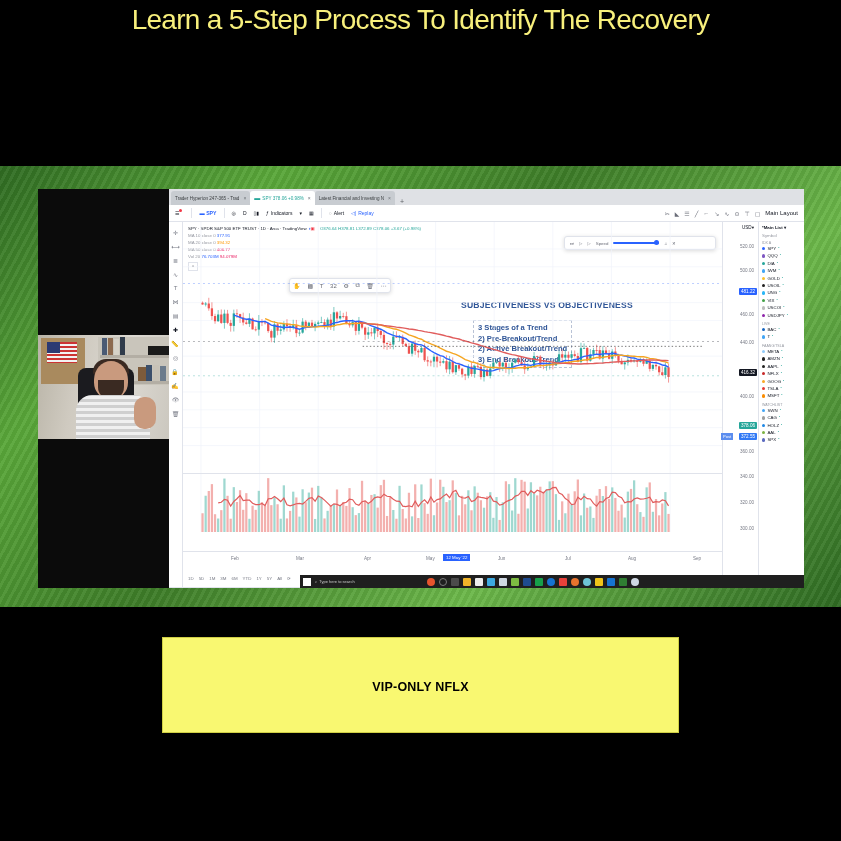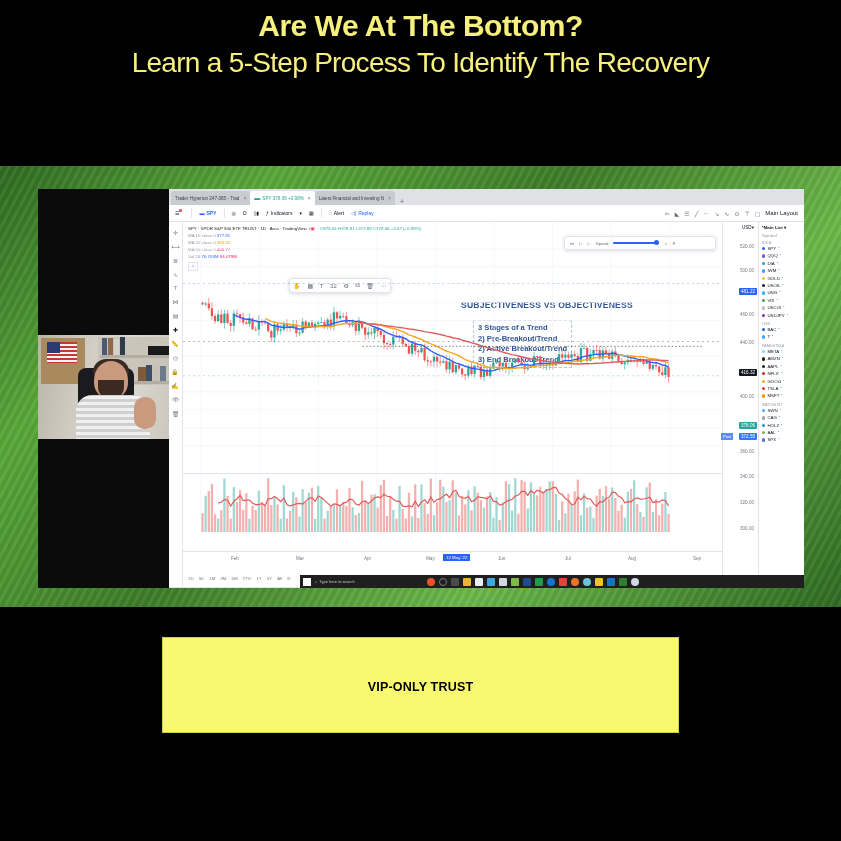--- a/index.html
+++ b/index.html
@@ -138,21 +138,20 @@
              display:flex; flex-direction:column; align-items:center; justify-content:center; cursor:pointer;}
   .cta-btn-1 { color:#000; font-size:27px; font-weight:bold; letter-spacing:-0.3px;}
   .cta-btn-2 { color:#000; font-size:12.5px; font-weight:bold; margin-top:3px; letter-spacing:.2px;}
 </style>
 </head>
 <body>
 
 <div id="page">
 
   <div class="hdr">
-    <div class="hdr-l1">Are We At The Bottom?</div>
     <div class="hdr-l2">Learn a 5-Step Process To Identify The Recovery</div>
   </div>
 
   <div class="band"></div>
 
   <div class="shareframe">
 
     <div class="webcam">
       <div class="wc-wall"></div>
       <div class="wc-cork"></div>
@@ -993,16 +992,16 @@
         <span class="tbicon" style="background:#1673d1"></span>
         <span class="tbicon" style="background:#2f7d32"></span>
         <span class="tbicon" style="background:#cfd8e3;border-radius:50%"></span>
 
       </div>
     </div>
   </div>
 
   <div class="cta">
     <div class="cta-btn">
-      <div class="cta-btn-2">VIP-ONLY TRUST</div>
+      <div class="cta-btn-2">VIP-ONLY NFLX</div>
     </div>
   </div>
 </div>
 
 </body></html>

